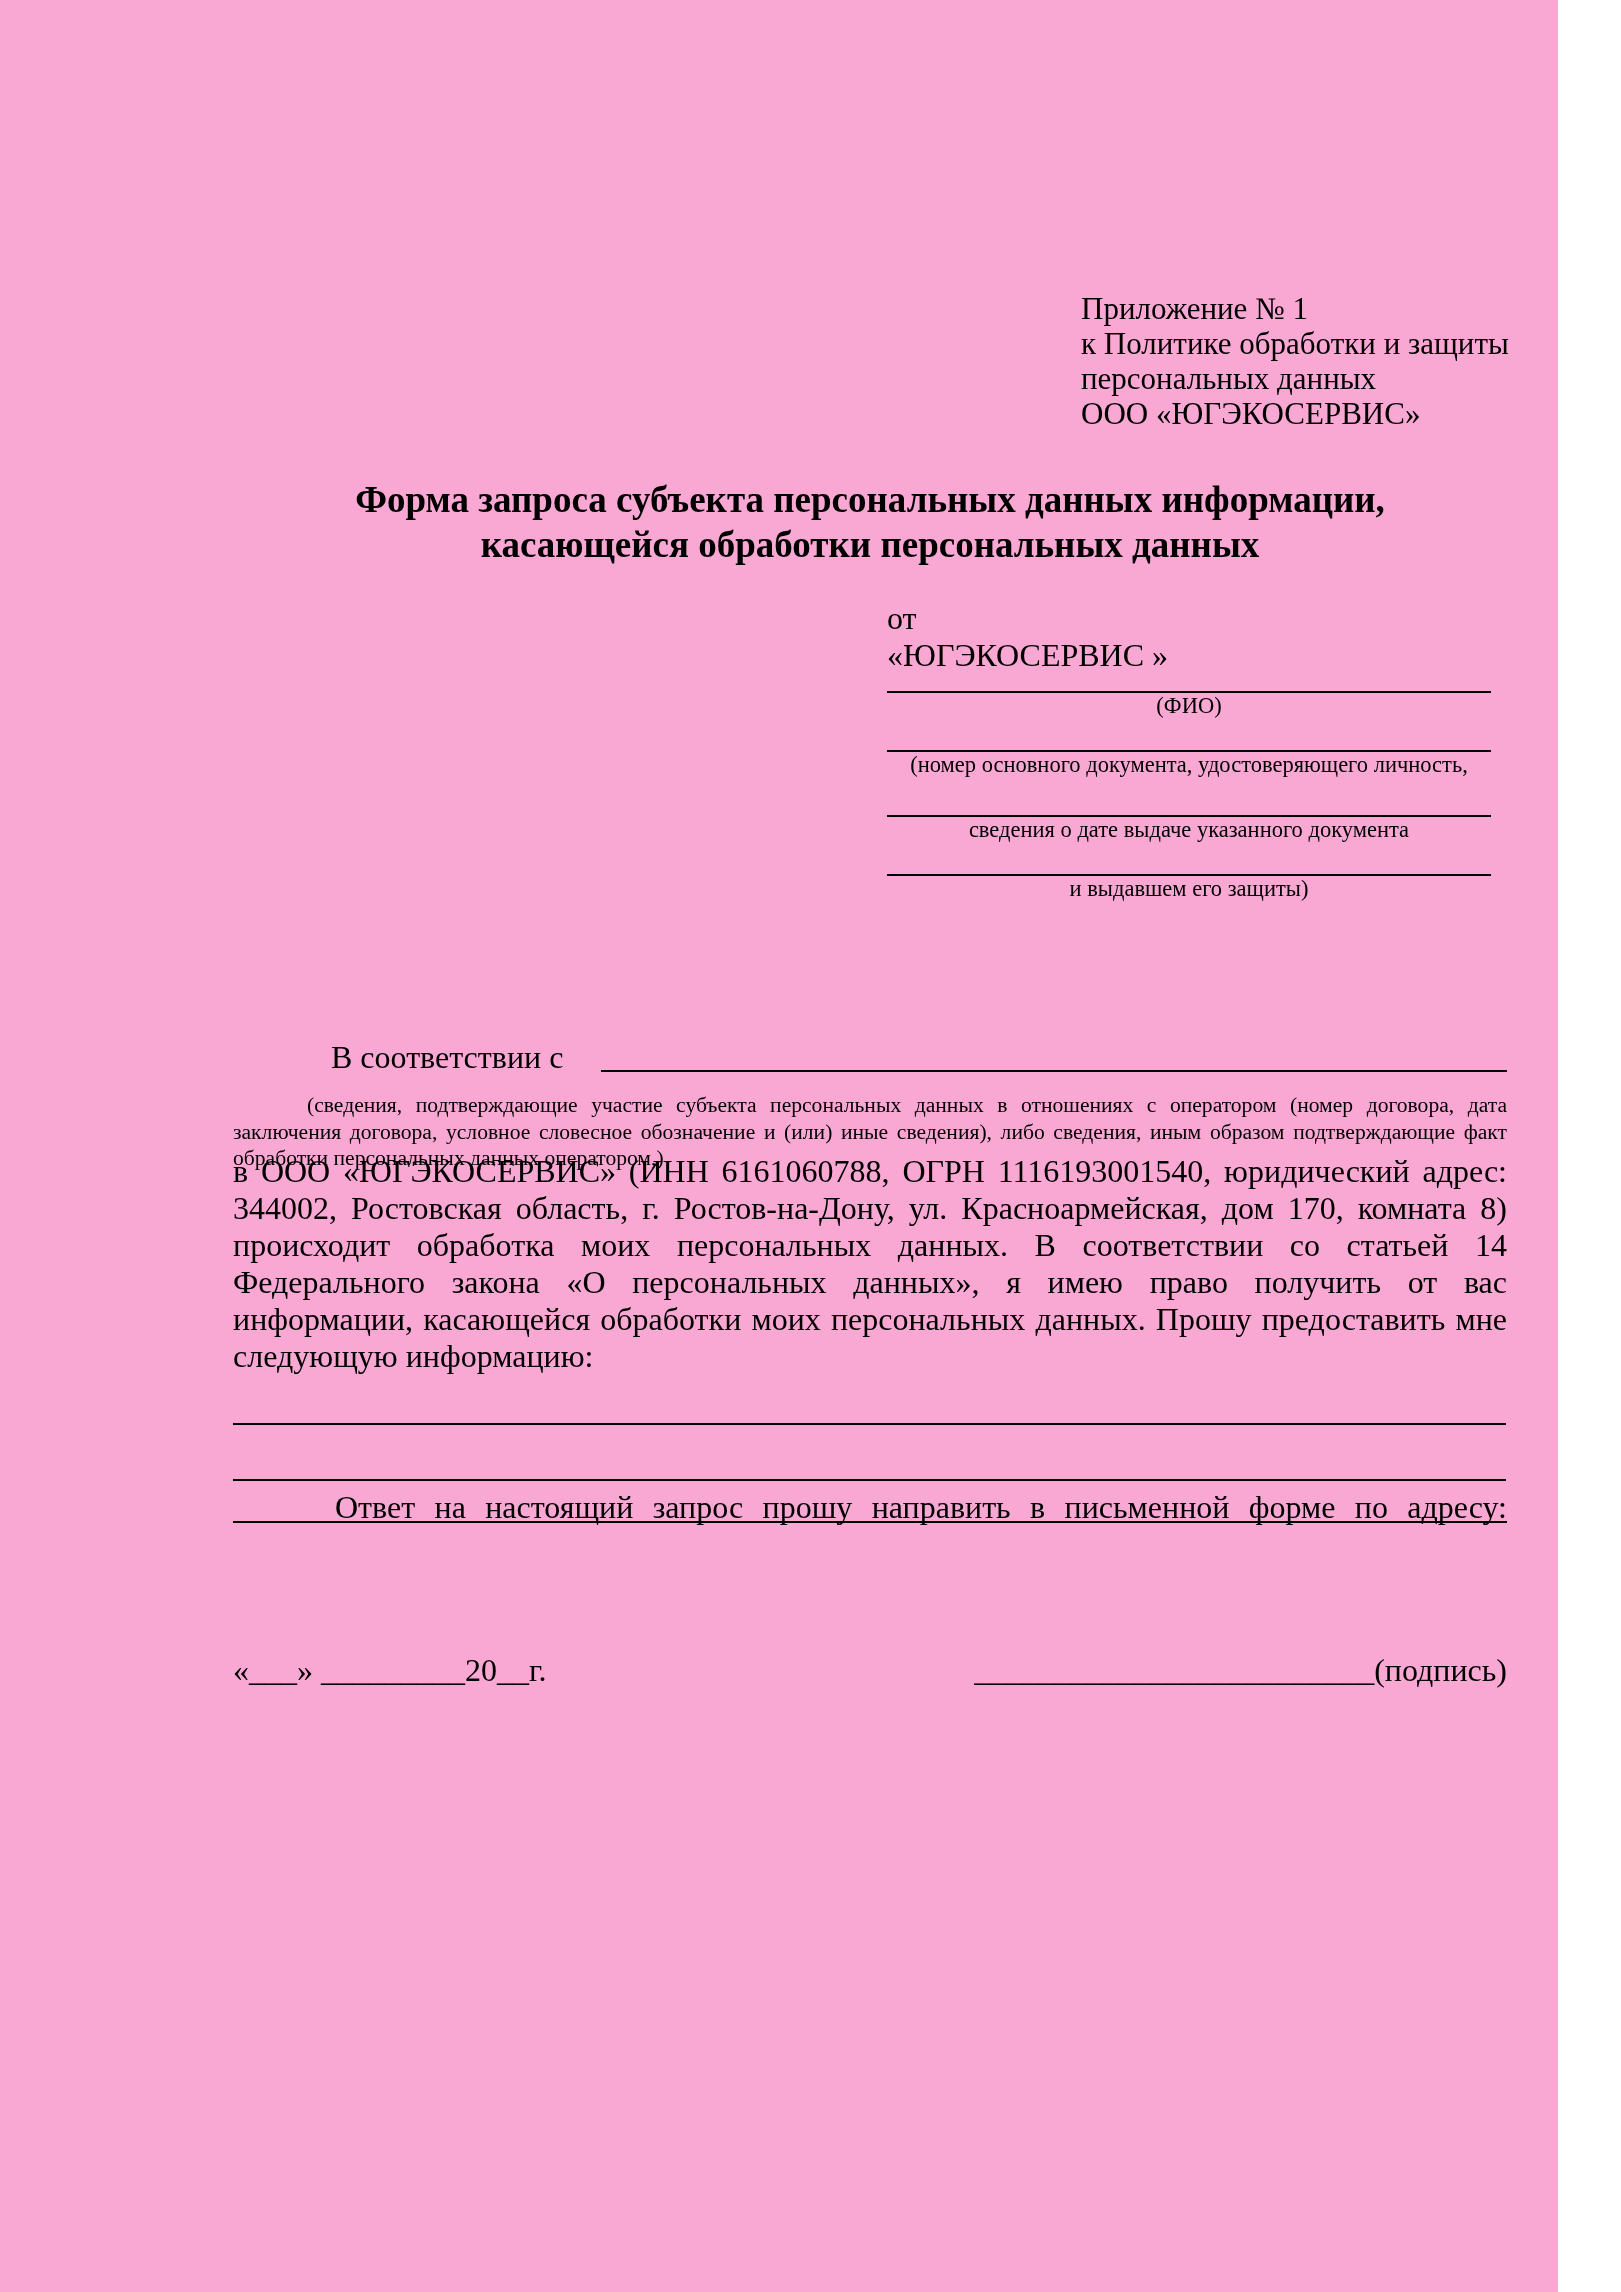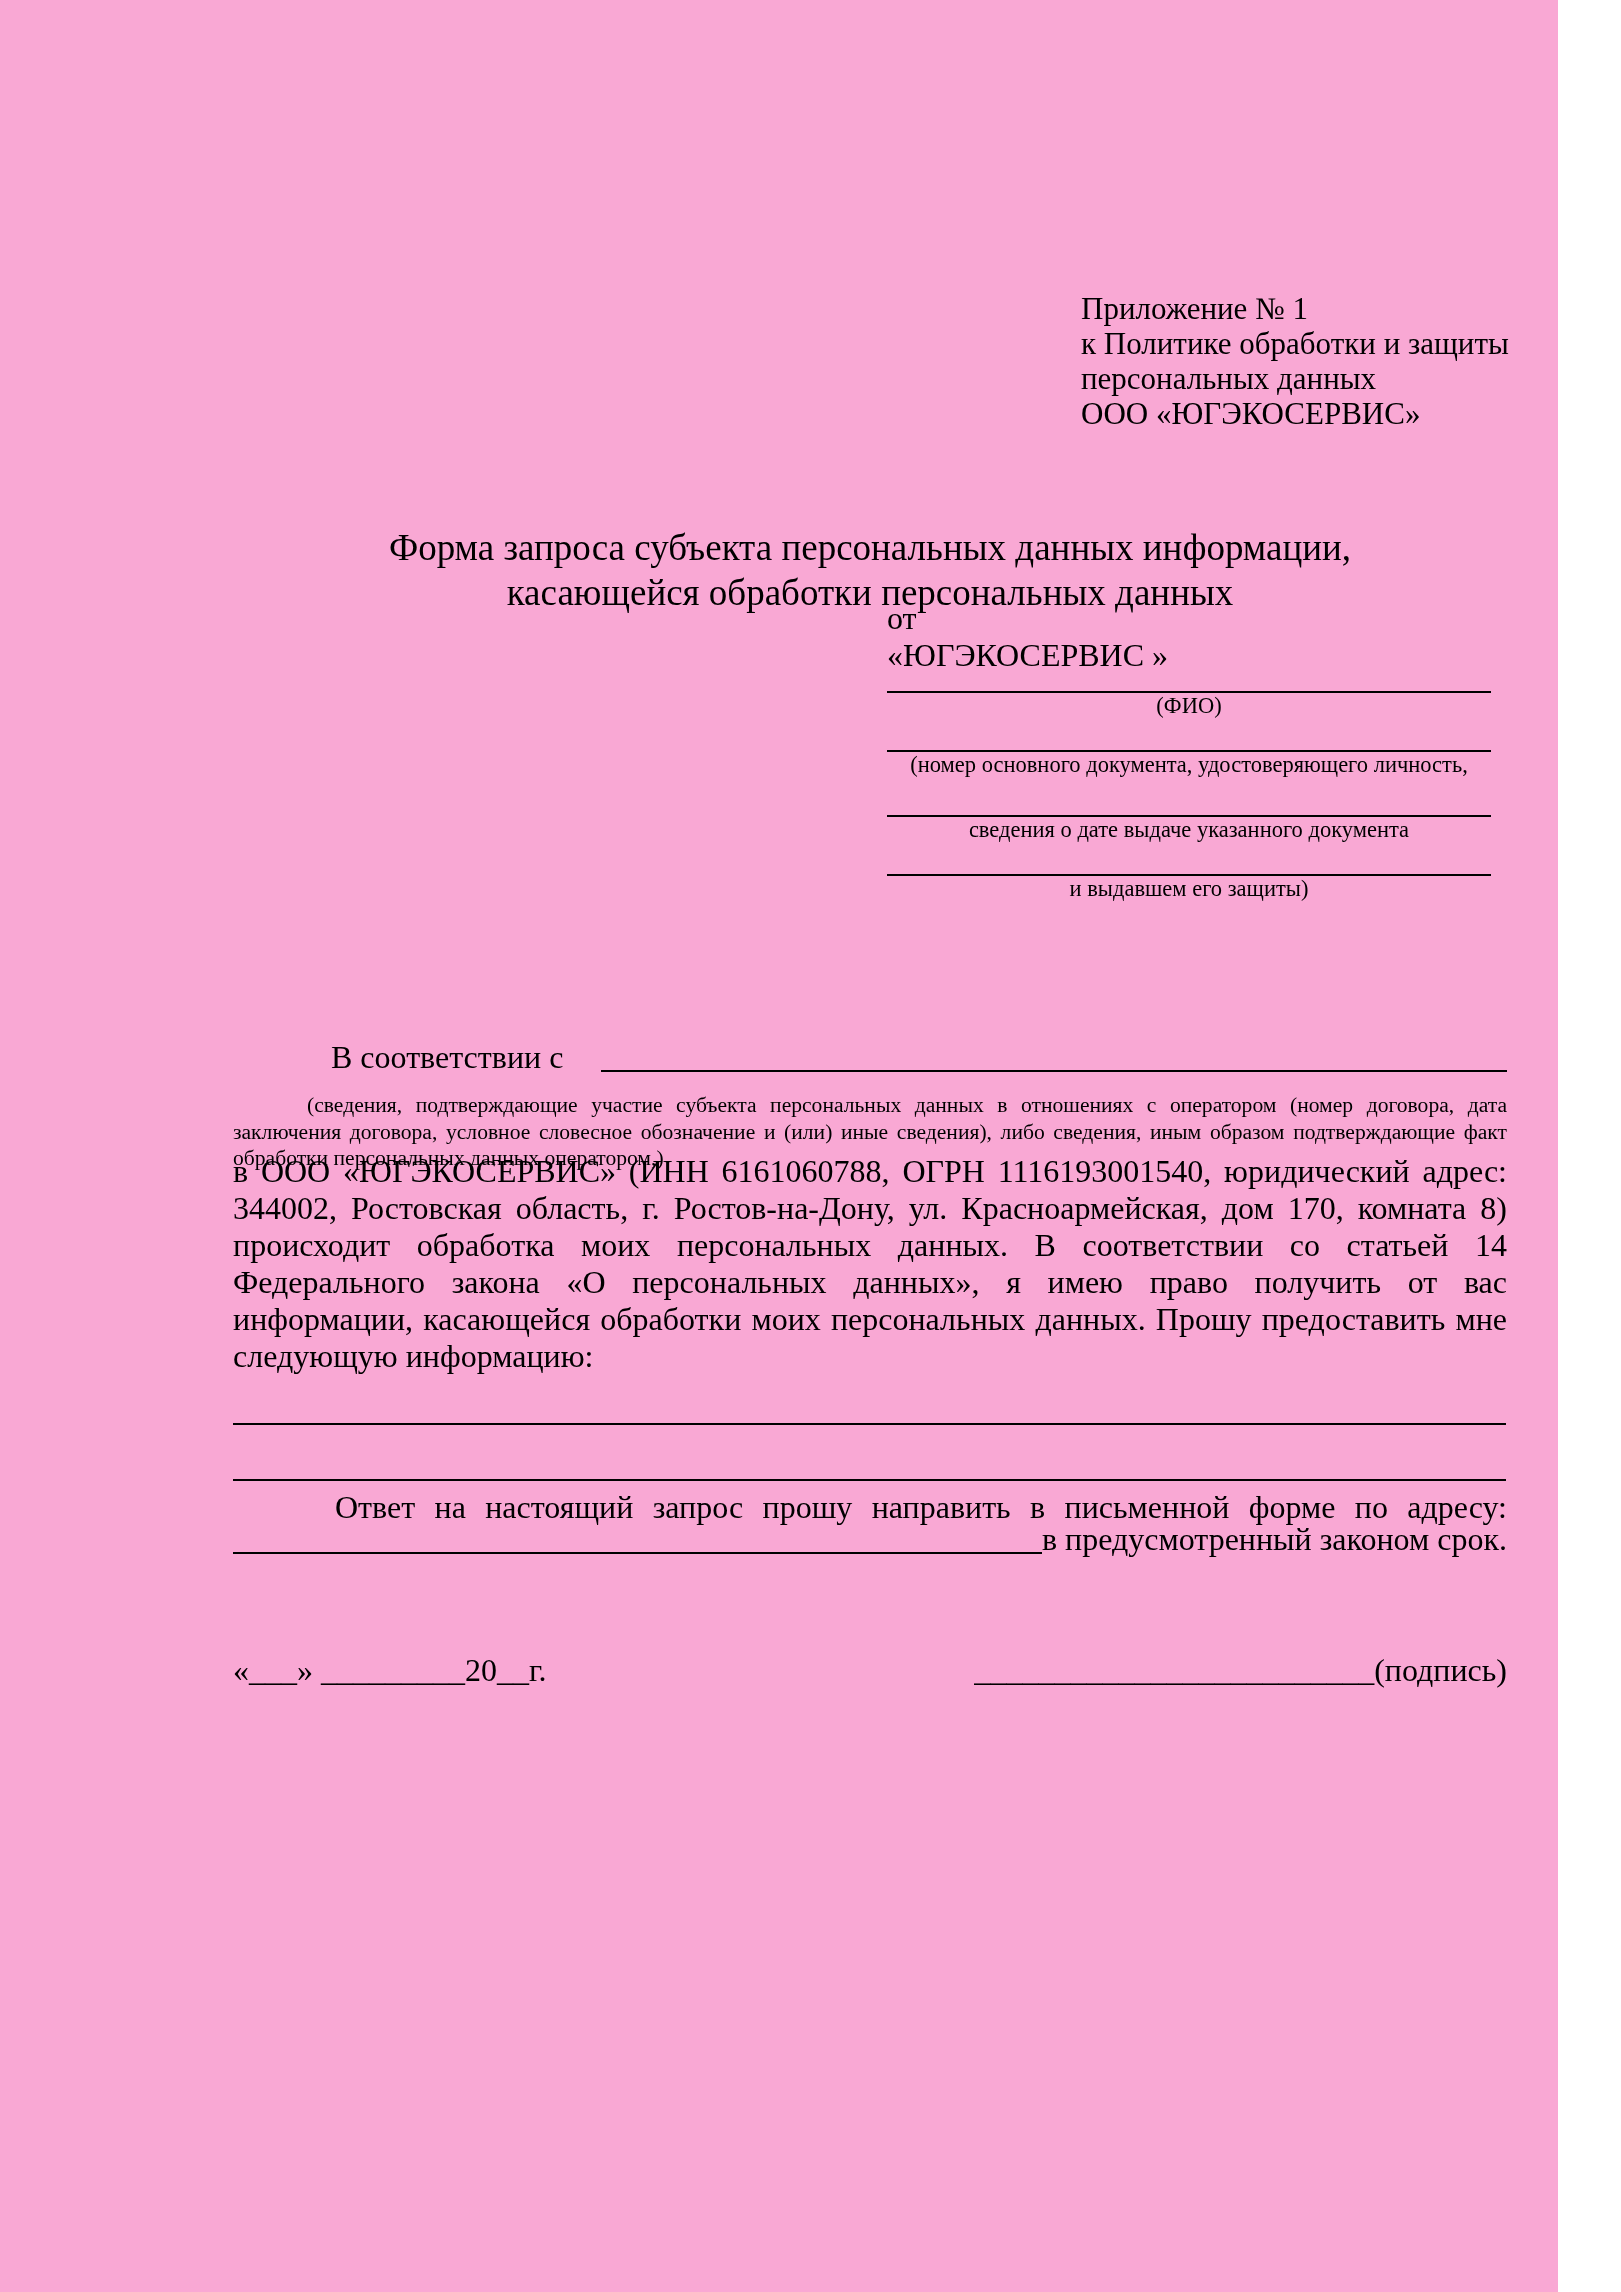--- a/index.html
+++ b/index.html
@@ -24,24 +24,23 @@
     white-space: nowrap;
   }
 
   
   .doc-title {
     position: absolute;
     left: 233px;
     top: 477px;
     width: 1274px;
     text-align: center;
-    font-weight: normal;
+    font-weight: bold;
     font-size: 37px;
     line-height: 45px;
-    margin-top: 48px;
   }
 
   
   .addressee {
     position: absolute;
     left: 887px;
     top: 600px;
     width: 604px;
     font-size: 32px;
     line-height: 37px;
@@ -213,21 +212,20 @@
 
   <div class="body-par">в ООО «ЮГЭКОСЕРВИС» (ИНН 6161060788, ОГРН 1116193001540, юридический адрес: 344002, Ростовская область, г. Ростов-на-Дону, ул. Красноармейская, дом 170, комната 8) происходит обработка моих персональных данных. В соответствии со статьей 14 Федерального закона «О персональных данных», я имею право получить от вас информации, касающейся обработки моих персональных данных. Прошу предоставить мне следующую информацию:</div>
 
   <div class="blank-line blank-1"></div>
   <div class="blank-line blank-2"></div>
 
   <div class="answer-par">Ответ на настоящий запрос прошу направить в письменной форме по адресу:</div>
 
   <div class="answer-tail">
     <span class="fill-line"></span>
-    <span class="tail-text">в предусмотренный законом срок.</span>
   </div>
 
   <div class="footer-row">
     <span class="date-field">«___» _________20__г.</span>
     <span class="signature-field"><span>_________________________</span><span>(подпись)</span></span>
   </div>
 
 </div>
 
 

